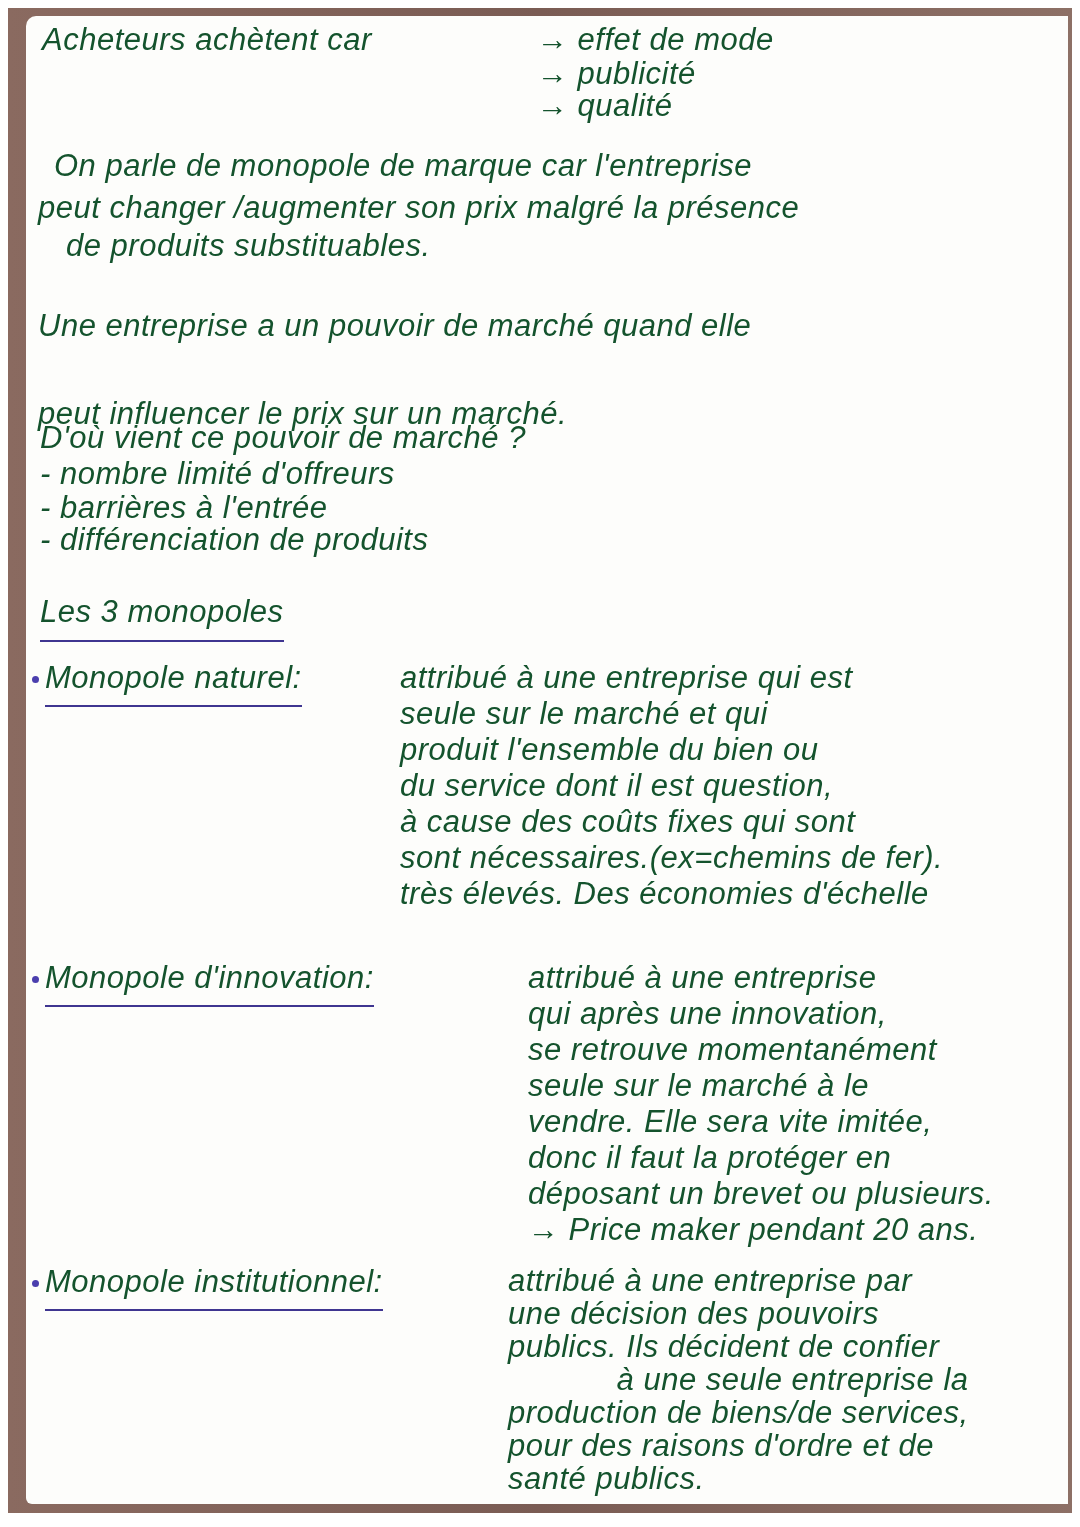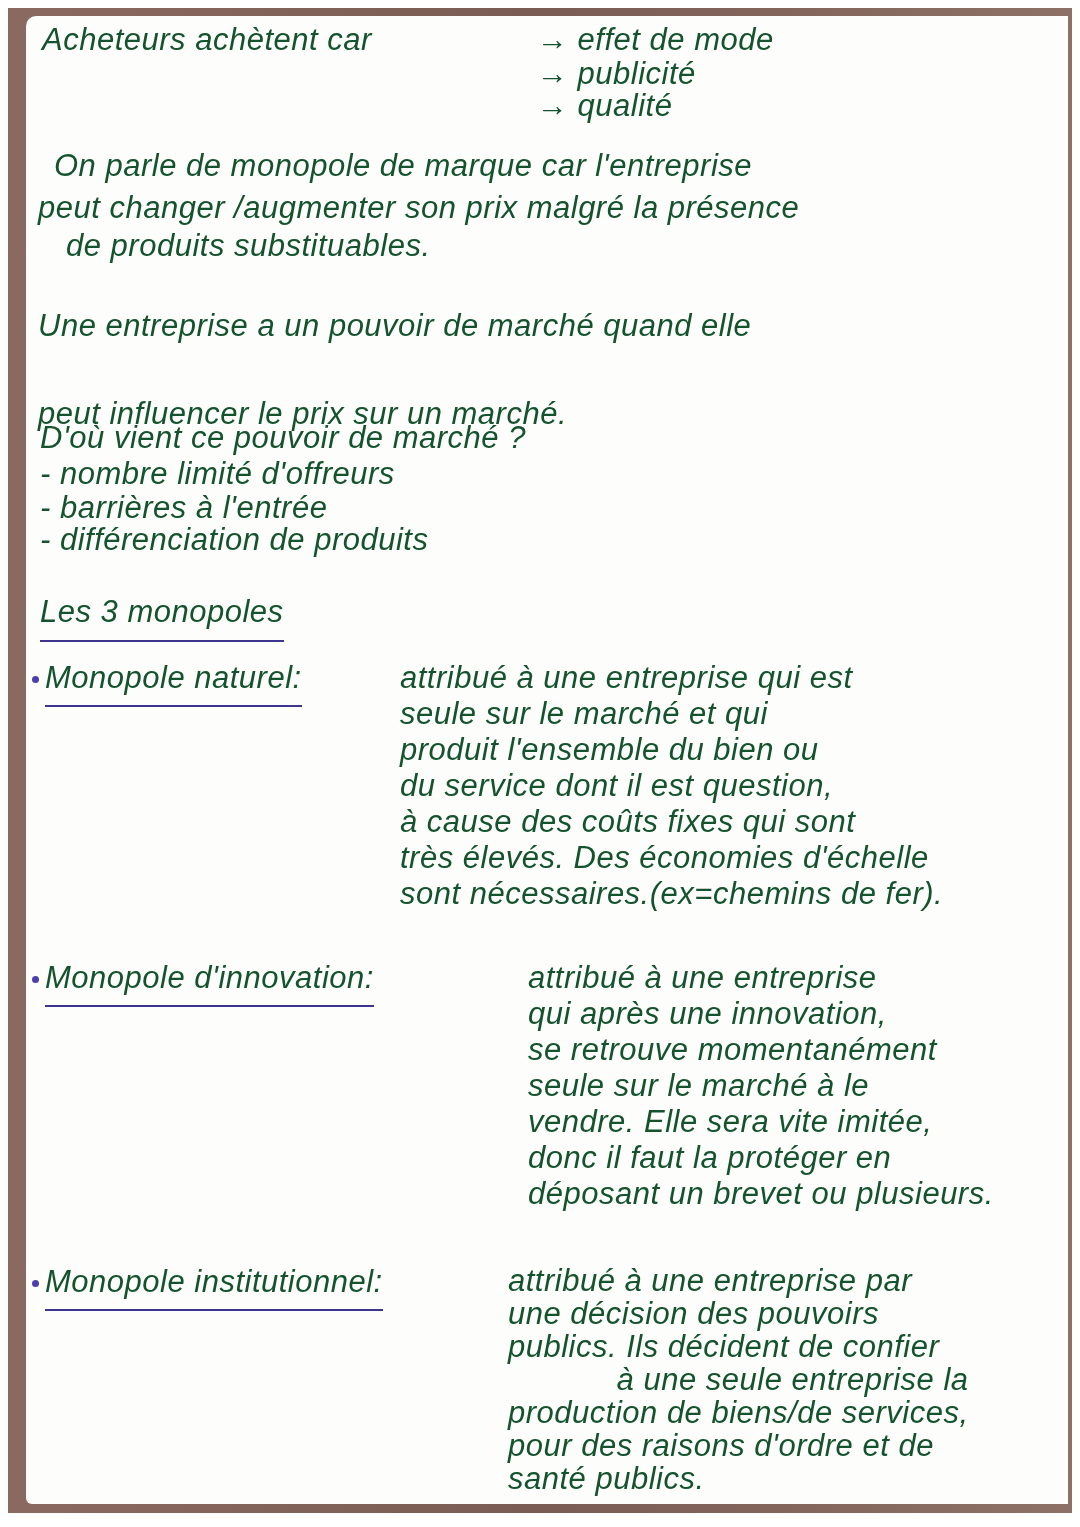--- a/index.html
+++ b/index.html
@@ -53,35 +53,36 @@
 
 <div class="ink l" style="left:32px; top:660px;">
   <span class="bullet-dot"></span><span class="heading-u">Monopole naturel:</span>
 </div>
 <div class="ink def" style="left:400px; top:660px;">
   <span class="line">attribué à une entreprise qui est</span>
   <span class="line">seule sur le marché et qui</span>
   <span class="line">produit l'ensemble du bien ou</span>
   <span class="line">du service dont il est question,</span>
   <span class="line">à cause des coûts fixes qui sont</span>
+  <span class="line">sont nécessaires.(ex=chemins de fer).</span>
   <span class="line">très élevés. Des économies d'échelle</span>
-  <span class="line">sont nécessaires.(ex=chemins de fer).</span>
 </div>
 
 <div class="ink l" style="left:32px; top:960px;">
   <span class="bullet-dot"></span><span class="heading-u">Monopole d'innovation:</span>
 </div>
 <div class="ink def" style="left:528px; top:960px;">
   <span class="line">attribué à une entreprise</span>
   <span class="line">qui après une innovation,</span>
   <span class="line">se retrouve momentanément</span>
   <span class="line">seule sur le marché à le</span>
   <span class="line">vendre. Elle sera vite imitée,</span>
   <span class="line">donc il faut la protéger en</span>
   <span class="line">déposant un brevet ou plusieurs.</span>
+  <span class="line small">→ Price maker pendant 20 ans.</span>
 </div>
 
 <div class="ink l" style="left:32px; top:1264px;">
   <span class="bullet-dot"></span><span class="heading-u">Monopole institutionnel:</span>
 </div>
 <div class="ink def" style="left:508px; top:1264px;">
   <span class="line" style="line-height:33px;">attribué à une entreprise par</span>
   <span class="line" style="line-height:33px;">une décision des pouvoirs</span>
   <span class="line" style="line-height:33px;">publics. Ils décident de confier</span>
   <span class="line" style="line-height:33px;text-align:right;">à une seule entreprise la</span>

